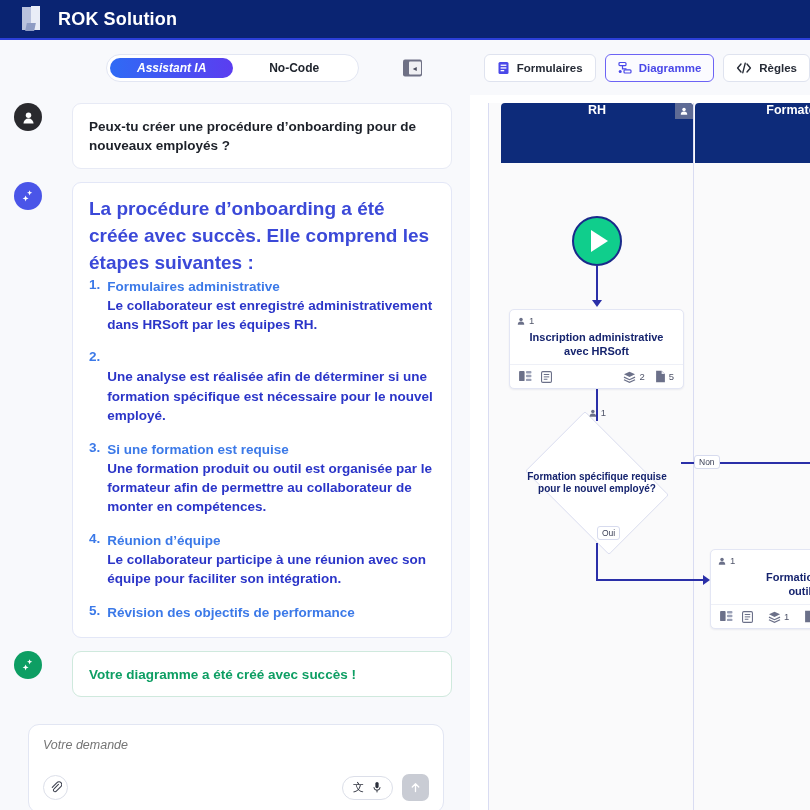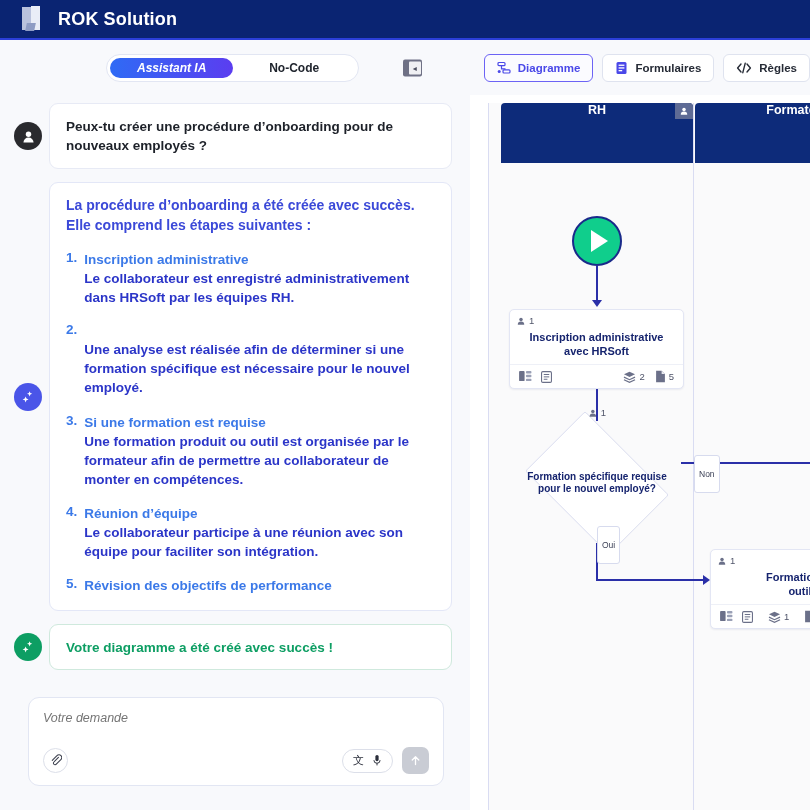--- a/index.html
+++ b/index.html
@@ -92,33 +92,33 @@
   .main { display: flex; height: 715px; }
 
   
   .chat {
     width: 470px; height: 100%;
     background: #f8f9fc;
     padding: 8px 18px 0 14px;
     display: flex; flex-direction: column;
     overflow: hidden;
   }
-  .msg { display: flex; gap: 7px; margin-bottom: 13px; align-items: center; }
+  .msg { display: flex; gap: 30px; margin-bottom: 13px; align-items: flex-start; }
   .avatar { width: 28px; height: 28px; border-radius: 50%; flex: 0 0 auto; display: flex; align-items: center; justify-content: center; }
   .avatar.user { background: #2a2a2e; }
   .avatar.ai { background: #4a55e8; }
   .avatar.ok { background: #0d9e63; }
   .bubble {
     flex: 1; background: #ffffff;
     border: 1px solid #e7eaf5; border-radius: 9px;
     padding: 13px 16px;
   }
   .bubble.user-b { font-size: 13.5px; line-height: 1.42; color: #1d2129; font-weight: bold; }
   .bubble.ai-b { border-color: #e3e7f7; }
-  .ai-intro { font-size: 14px; line-height: 1.42; color: #3b49d8; font-weight: bold; margin-bottom: 14px; }
+  .ai-intro { font-size: 19px; line-height: 1.42; color: #3b49d8; font-weight: bold; }
   .steps { list-style: none; }
   .step { margin-bottom: 15px; display: flex; gap: 7px; }
   .step:last-child { margin-bottom: 2px; }
   .step-num { color: #3b79e8; font-weight: bold; font-size: 13.5px; flex: 0 0 auto; }
   .step-title { color: #3b79e8; font-weight: bold; font-size: 13.5px; line-height: 1.34; }
   .step-desc { color: #2b35c8; font-weight: bold; font-size: 13.5px; line-height: 1.34; }
   .bubble.ok-b { border-color: #cfe9dd; background: #ffffff; }
   .ok-text { color: #0d9e63; font-weight: bold; font-size: 13.5px; }
 
   .composer {
@@ -248,21 +248,21 @@
   .diamond .dactor {
     position: absolute; top: -16px; left: 50%; transform: translateX(-50%);
     display: flex; align-items: center; gap: 3px; z-index: 3;
     font-size: 9.5px; color: #51566b;
   }
 
   .edge { position: absolute; background: #2a2fa8; }
   .edge-label {
     position: absolute; z-index: 5;
     background: #ffffff; border: 1px solid #d7dbee; border-radius: 3px;
-    font-size: 8.5px; color: #3a3f55; padding: 13px 4px;
+    font-size: 8.5px; color: #3a3f55; padding: 1px 4px;
   }
   .arrowhead { position: absolute; width: 0; height: 0; }
   .arrow-down {
     border-left: 5px solid transparent; border-right: 5px solid transparent;
     border-top: 7px solid #2a2fa8;
   }
   .arrow-right {
     border-top: 5px solid transparent; border-bottom: 5px solid transparent;
     border-left: 7px solid #2a2fa8;
   }
@@ -285,39 +285,39 @@
   <div class="left-tools">
     <div class="seg">
       <div class="seg-btn active">Assistant IA</div>
       <div class="seg-btn">No-Code</div>
     </div>
     <div class="collapse-btn">
         <i>◂</i>
       </div>
   </div>
   <div class="right-tools">
+    <div class="tbtn">
+      <svg width="13" height="14" viewBox="0 0 13 14">
+        <rect x="1.5" y="1" width="10" height="12" rx="1.5" fill="#4a48e8"></rect>
+        <rect x="3.6" y="3.6" width="5.8" height="1.3" fill="#ffffff"></rect>
+        <rect x="3.6" y="6.3" width="5.8" height="1.3" fill="#ffffff"></rect>
+        <rect x="3.6" y="9" width="3.6" height="1.3" fill="#ffffff"></rect>
+      </svg>
+      <span>Formulaires</span>
+    </div>
     <div class="tbtn active">
       <svg width="14" height="14" viewBox="0 0 14 14">
         <rect x="1" y="1.5" width="7" height="3.2" rx="1" fill="none" stroke="#4a48e8" stroke-width="1.2"></rect>
         <rect x="6" y="8.8" width="7" height="3.2" rx="1" fill="none" stroke="#4a48e8" stroke-width="1.2"></rect>
         <path d="M4.5 4.7v3.2h4" fill="none" stroke="#4a48e8" stroke-width="1.2"></path>
         <circle cx="2.2" cy="10.4" r="1.5" fill="#4a48e8"></circle>
       </svg>
       <span>Diagramme</span>
     </div>
     <div class="tbtn">
-      <svg width="13" height="14" viewBox="0 0 13 14">
-        <rect x="1.5" y="1" width="10" height="12" rx="1.5" fill="#4a48e8"></rect>
-        <rect x="3.6" y="3.6" width="5.8" height="1.3" fill="#ffffff"></rect>
-        <rect x="3.6" y="6.3" width="5.8" height="1.3" fill="#ffffff"></rect>
-        <rect x="3.6" y="9" width="3.6" height="1.3" fill="#ffffff"></rect>
-      </svg>
-      <span>Formulaires</span>
-    </div>
-    <div class="tbtn">
       <svg width="16" height="12" viewBox="0 0 16 12">
         <path d="M5 2L1.6 6 5 10" fill="none" stroke="#262b36" stroke-width="1.4" stroke-linecap="round" stroke-linejoin="round"></path>
         <path d="M11 2l3.4 4-3.4 4" fill="none" stroke="#262b36" stroke-width="1.4" stroke-linecap="round" stroke-linejoin="round"></path>
         <path d="M9.2 1.3L6.8 10.7" stroke="#262b36" stroke-width="1.4" stroke-linecap="round"></path>
       </svg>
       <span>Règles</span>
     </div>
   </div>
 </div>
 
@@ -341,21 +341,21 @@
           <path d="M9.6 2.2l.75 1.9 1.9.75-1.9.75-.75 1.9-.75-1.9L7 4.85l1.85-.75z" fill="#fff"></path>
           <path d="M5.6 7.4l.85 2.15 2.15.85-2.15.85-.85 2.15-.85-2.15L2.6 10.4l2.15-.85z" fill="#fff"></path>
         </svg>
       </div>
       <div class="bubble ai-b">
         <div class="ai-intro">La procédure d’onboarding a été créée avec succès. Elle comprend les étapes suivantes :</div>
         <ul class="steps">
           <li class="step">
             <span class="step-num">1.</span>
             <span>
-              <span class="step-title">Inscription administrative</span><br>
+              <span class="step-title">Formulaires administrative</span><br>
               <span class="step-desc">Le collaborateur est enregistré administrativement dans HRSoft par les équipes RH.</span>
             </span>
           </li>
           <li class="step">
             <span class="step-num">2.</span>
             <span>
               <br>
               <span class="step-desc">Une analyse est réalisée afin de déterminer si une formation spécifique est nécessaire pour le nouvel employé.</span>
             </span>
           </li>

